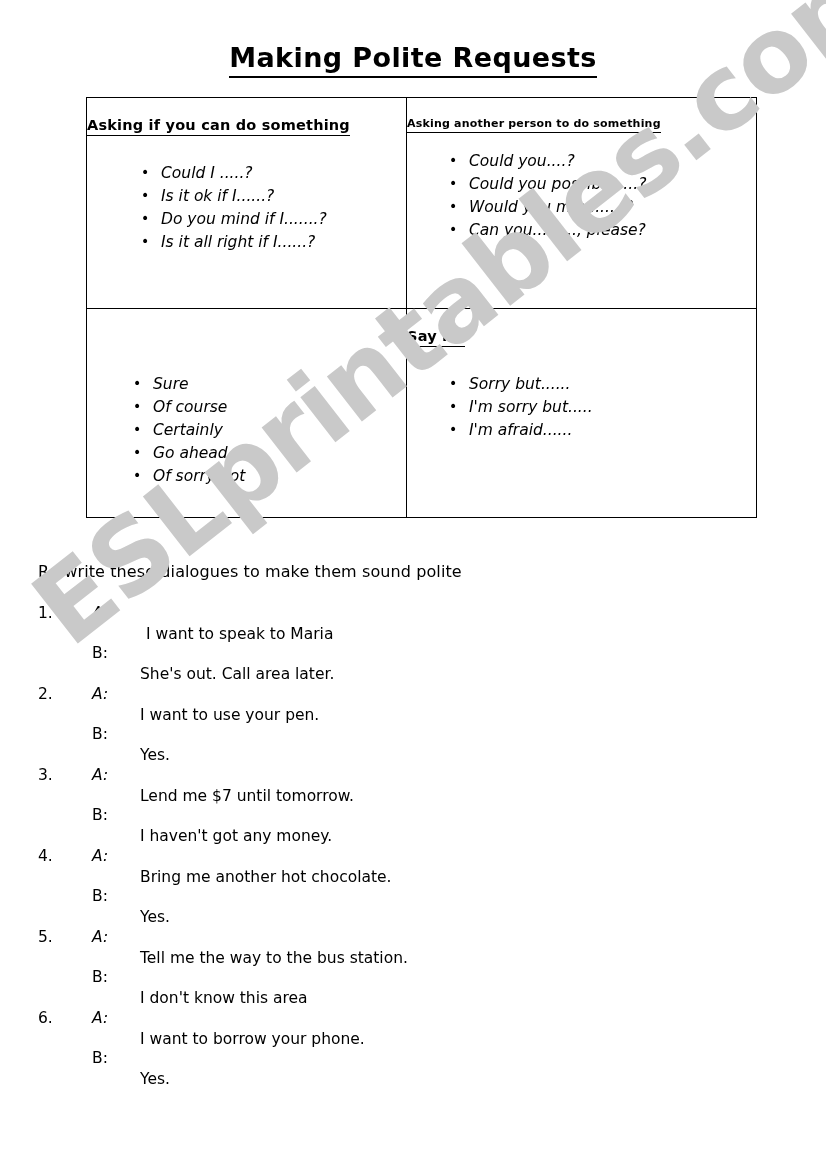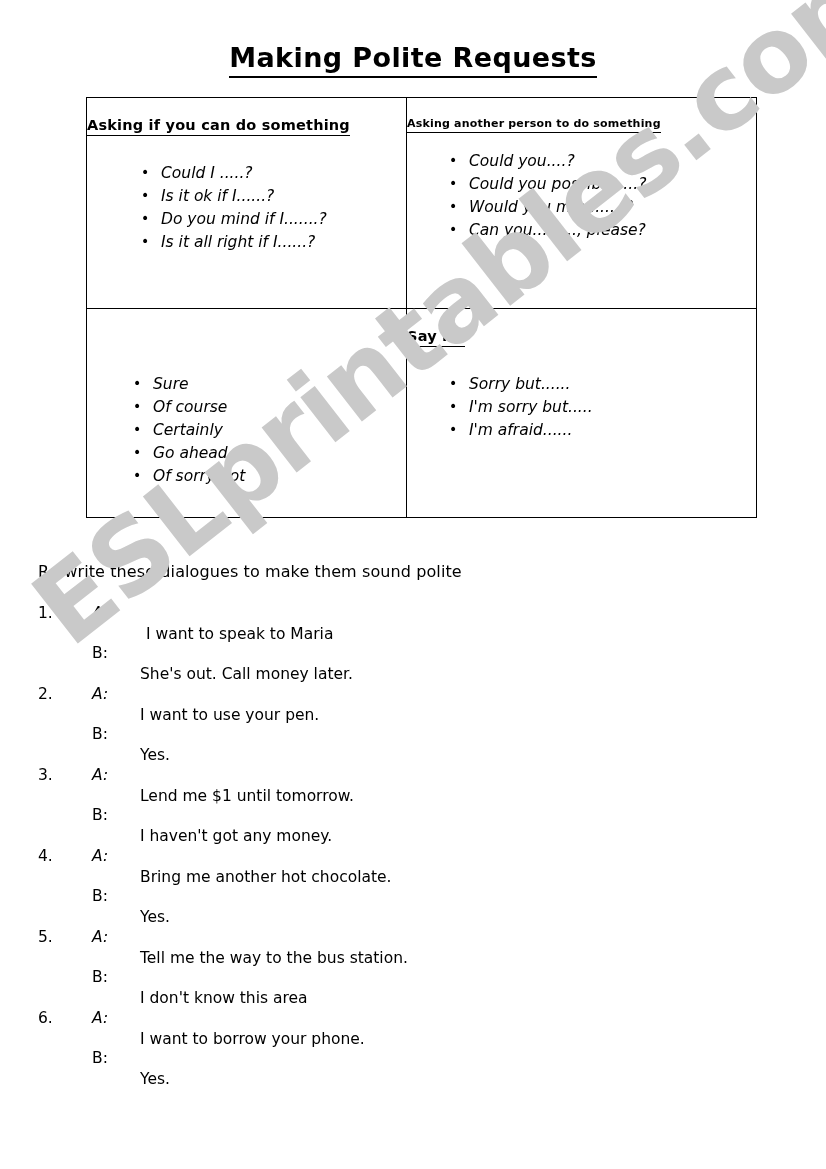--- a/index.html
+++ b/index.html
@@ -245,41 +245,41 @@
   <div class="dialogues">
 
     <div class="dlg">
       <div class="line">
         <span class="num">1.</span>
         <span class="spk">A:</span>
         <span class="utt indent">I want to speak to Maria</span>
       </div>
       <div class="line">
         <span class="spk b">B:</span>
-        <span class="utt">She's out.   Call money later.</span>
+        <span class="utt">She's out.   Call area later.</span>
       </div>
     </div>
 
     <div class="dlg">
       <div class="line">
         <span class="num">2.</span>
         <span class="spk">A:</span>
         <span class="utt">I want to use your pen.</span>
       </div>
       <div class="line">
         <span class="spk b">B:</span>
         <span class="utt">Yes.</span>
       </div>
     </div>
 
     <div class="dlg">
       <div class="line">
         <span class="num">3.</span>
         <span class="spk">A:</span>
-        <span class="utt">Lend me $1 until tomorrow.</span>
+        <span class="utt">Lend me $7 until tomorrow.</span>
       </div>
       <div class="line">
         <span class="spk b">B:</span>
         <span class="utt">I haven't got any money.</span>
       </div>
     </div>
 
     <div class="dlg">
       <div class="line">
         <span class="num">4.</span>

